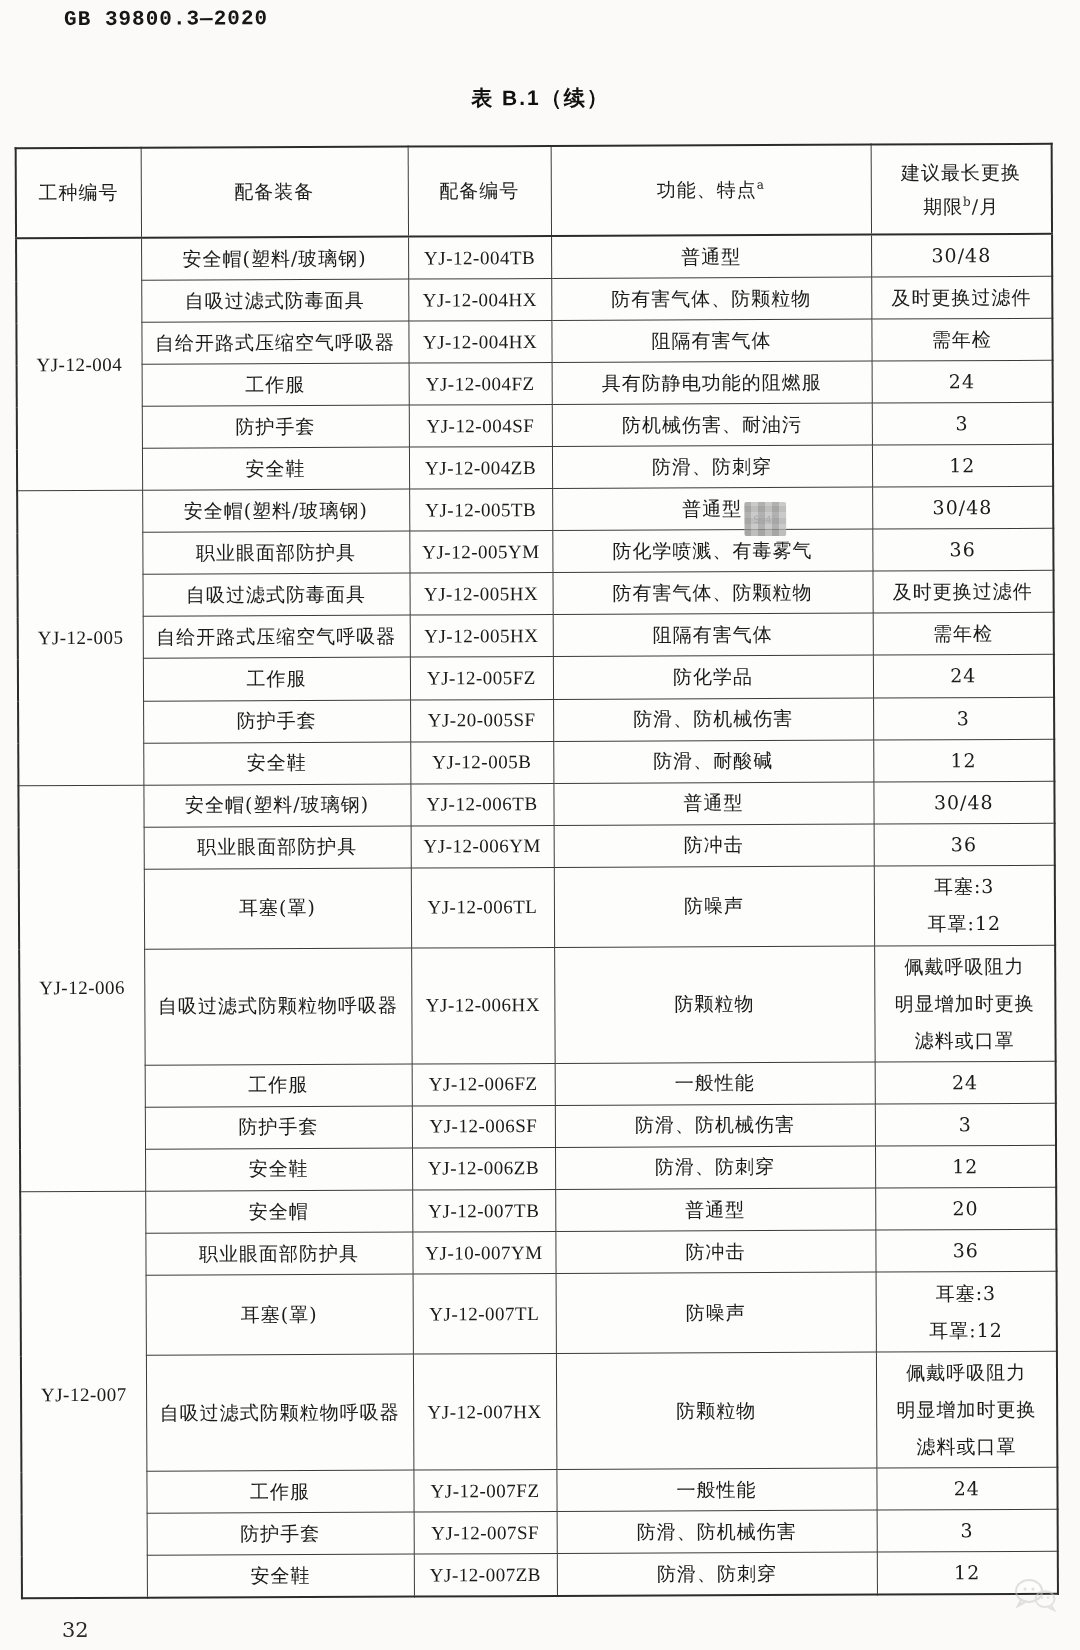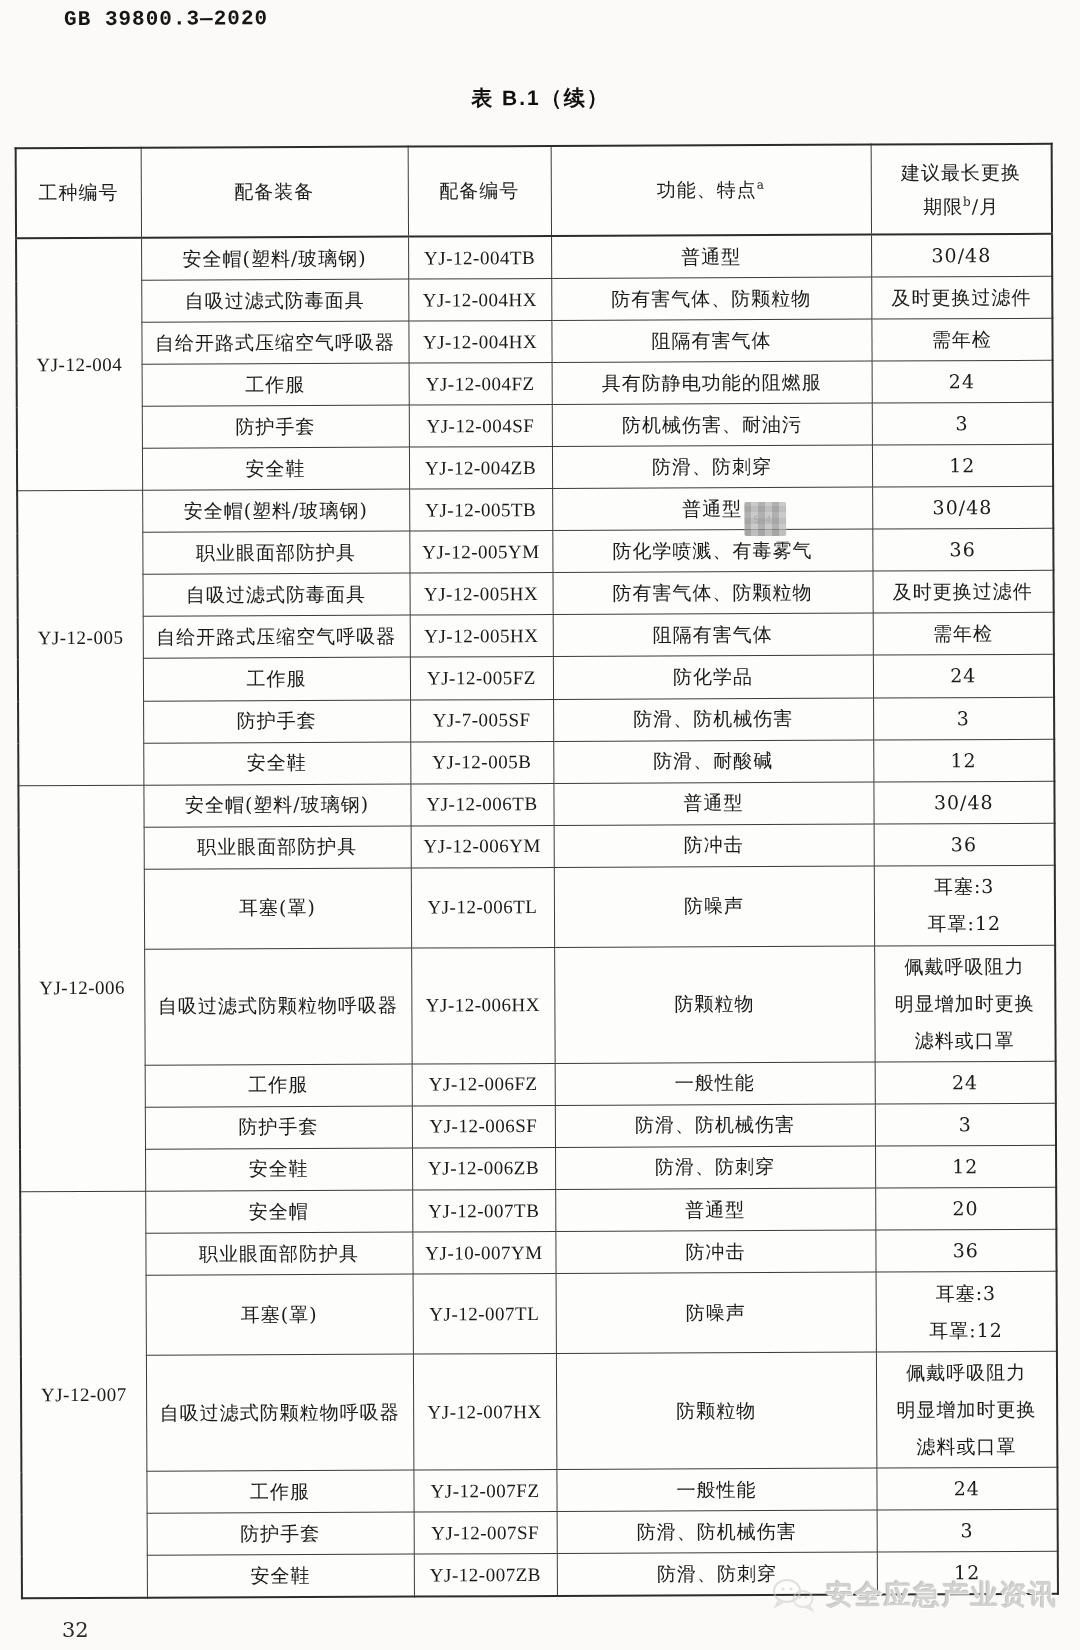--- a/index.html
+++ b/index.html
@@ -177,21 +177,21 @@
         <td class="period-cell">需年检</td>
       </tr>
       <tr>
         <td class="equip-cell">工作服</td>
         <td class="code-cell">YJ-12-005FZ</td>
         <td class="feature-cell">防化学品</td>
         <td class="period-cell">24</td>
       </tr>
       <tr>
         <td class="equip-cell">防护手套</td>
-        <td class="code-cell">YJ-7-005SF</td>
+        <td class="code-cell">YJ-20-005SF</td>
         <td class="feature-cell">防滑、防机械伤害</td>
         <td class="period-cell">3</td>
       </tr>
       <tr>
         <td class="equip-cell">安全鞋</td>
         <td class="code-cell">YJ-12-005B</td>
         <td class="feature-cell">防滑、耐酸碱</td>
         <td class="period-cell">12</td>
       </tr>
 
@@ -302,14 +302,13 @@
   <svg class="wechat-icon" viewBox="0 0 46 38" fill="none" xmlns="http://www.w3.org/2000/svg">
     <ellipse cx="17" cy="15" rx="13" ry="11" stroke="#c9c9c7" stroke-width="2.2"></ellipse>
     <path d="M9 24 L6 30 L13 26" stroke="#c9c9c7" stroke-width="2.2" fill="none"></path>
     <ellipse cx="33" cy="23" rx="9.5" ry="8" stroke="#cfcfcd" stroke-width="2"></ellipse>
     <path d="M39 29 L42 34 L36 31" stroke="#cfcfcd" stroke-width="2" fill="none"></path>
     <circle cx="13" cy="13" r="1.6" fill="#c9c9c7"></circle>
     <circle cx="21" cy="13" r="1.6" fill="#c9c9c7"></circle>
     <circle cx="30" cy="21.5" r="1.3" fill="#cfcfcd"></circle>
     <circle cx="36" cy="21.5" r="1.3" fill="#cfcfcd"></circle>
   </svg>
-  <span class="logo-text">安全应急产业资讯</span>
 </div>
 
 </body></html>

